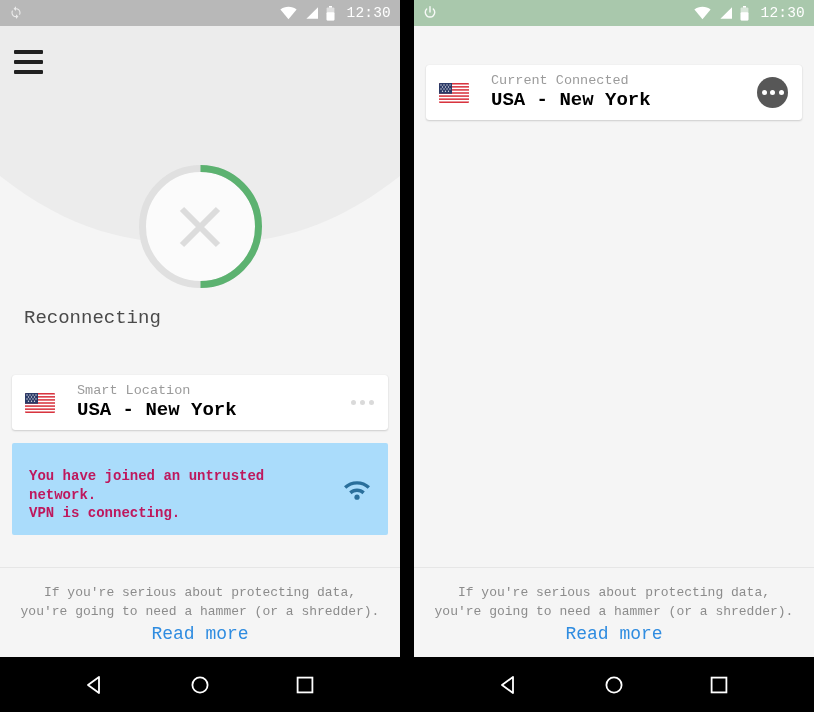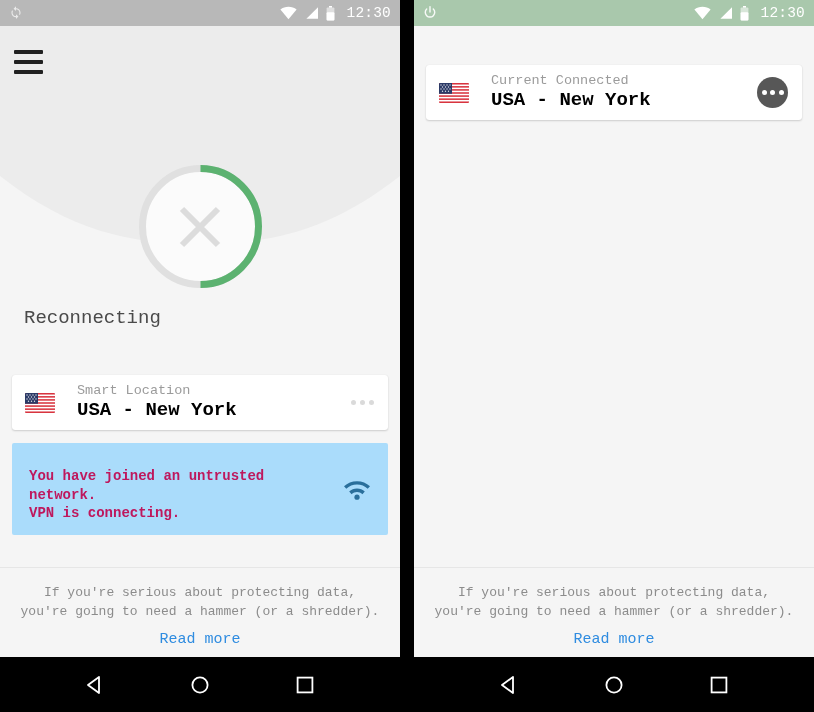--- a/index.html
+++ b/index.html
@@ -199,22 +199,22 @@
     padding: 16px 20px 0;
     text-align: center;
   }
   .footer-tag {
     font-size: 13px;
     color: #8c8c8c;
     line-height: 1.45;
   }
   .footer-link {
     display: inline-block;
-    margin-top: 9px;
-    font-size: 15px;
+    margin-top: 2px;
+    font-size: 18px;
     color: #2f8ce0;
     text-decoration: none;
   }
 
   
   .navbar {
     flex: 0 0 55px;
     background: #000;
     display: flex;
     align-items: center;

